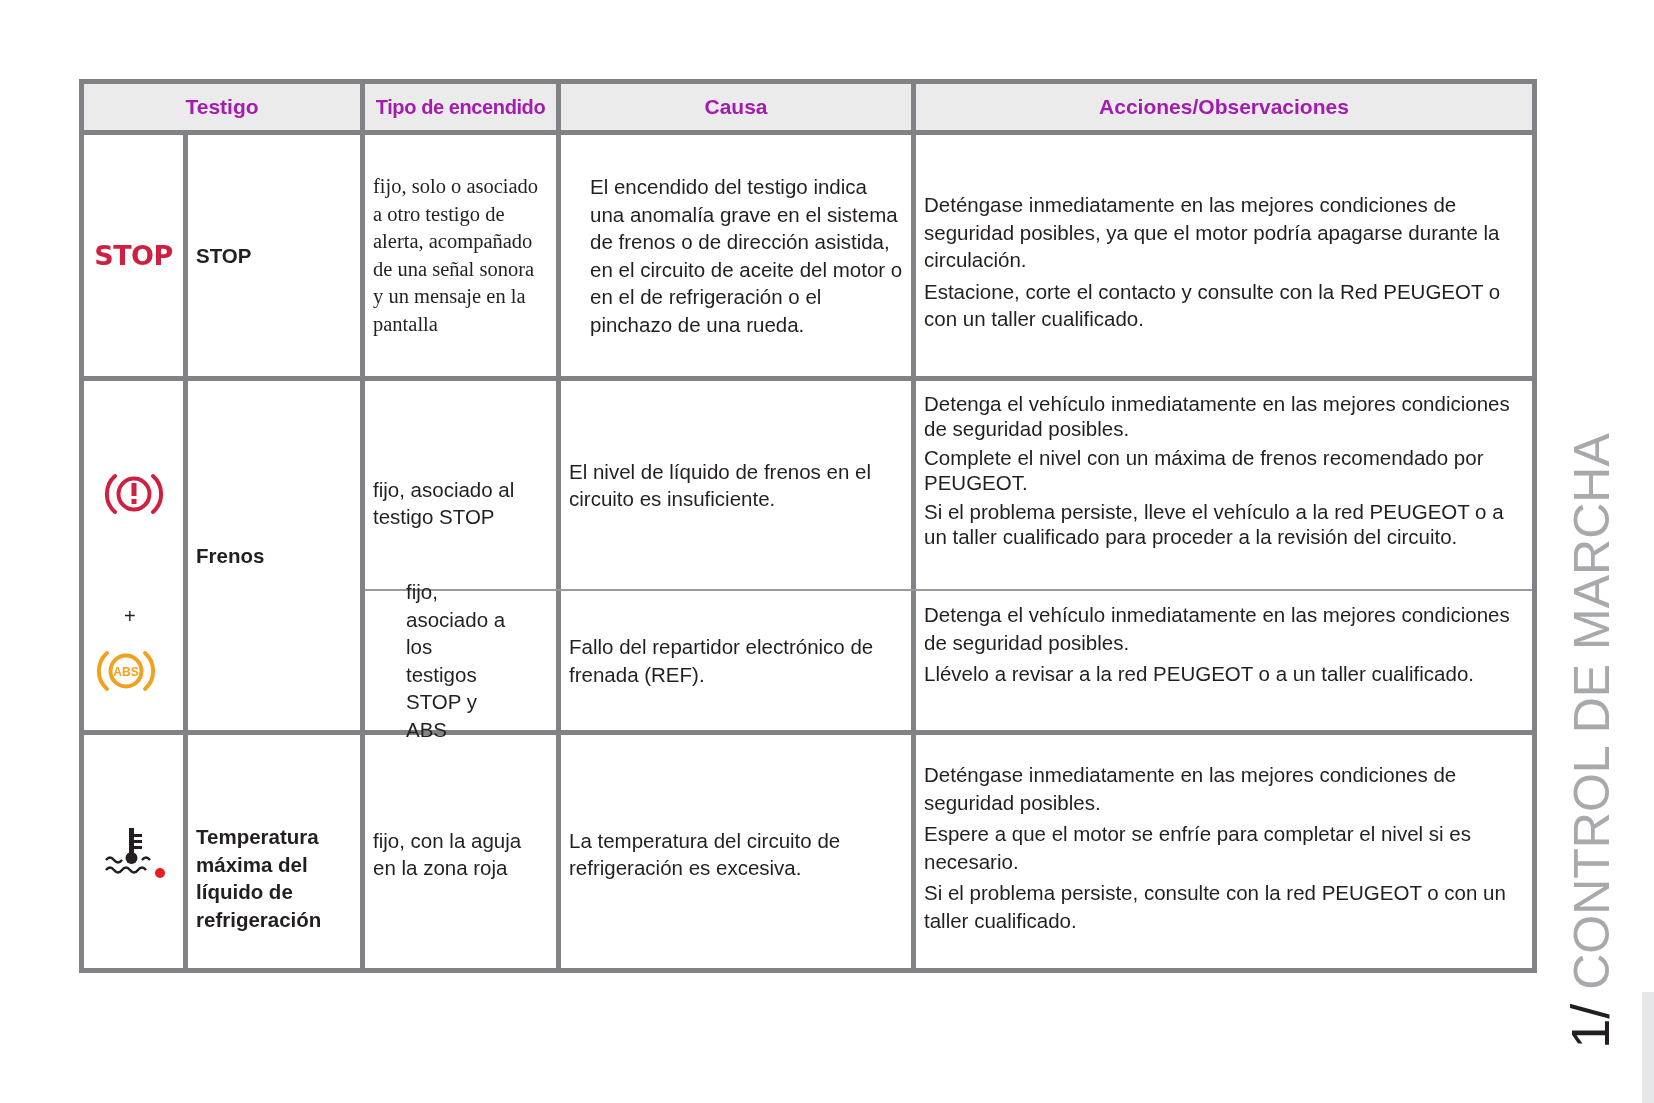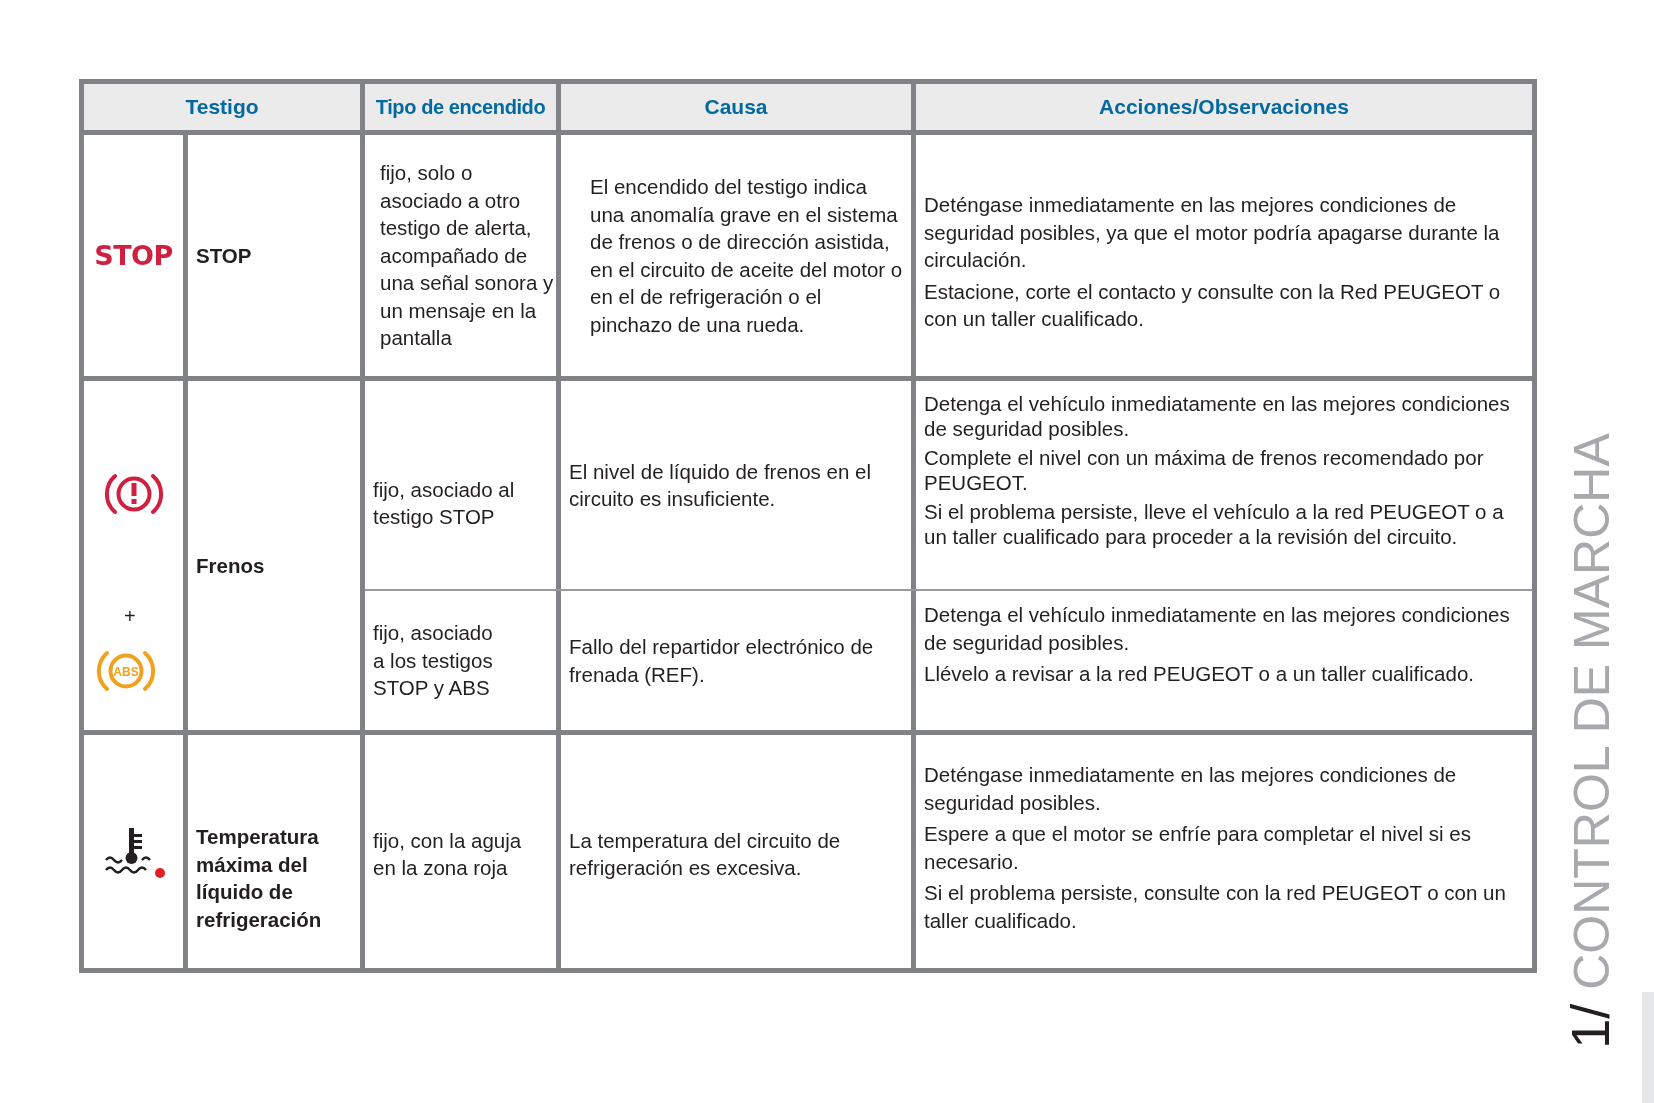--- a/index.html
+++ b/index.html
@@ -3,21 +3,21 @@
 <meta charset="utf-8">
 <style>
   html, body { margin: 0; padding: 0; background: #ffffff; }
   body { width: 1654px; height: 1103px; position: relative; overflow: hidden;
          font-family: "Liberation Sans", "DejaVu Sans", sans-serif; color: #231f20; }
   .tbl { position: absolute; left: 79px; top: 79px; width: 1458px; height: 894px;
          box-sizing: border-box; border: 5px solid #808285; background: #fff; }
   .hdr { position: absolute; left: 0; top: 0; right: 0; height: 46px; background: #ebebeb;
          border-bottom: 5px solid #808285; }
   .hcell { position: absolute; top: 0; height: 46px; display: flex; align-items: center;
-           justify-content: center; font-weight: bold; font-size: 21px; color: #0369a1; }
+           justify-content: center; font-weight: bold; font-size: 21px; color: #a21caf; }
   .vline { position: absolute; top: 0; bottom: 0; width: 5px; background: #808285; }
   .hline { position: absolute; left: 0; right: 0; height: 5px; background: #808285; }
   .thin { position: absolute; height: 2px; background: #9a9a9c; }
   .cell { position: absolute; display: flex; align-items: center; box-sizing: border-box;
           padding: 0 8px; font-size: 20.5px; line-height: 27.5px; }
   .cell p { margin: 0; }
   .acc p { margin: 0 0 4px 0; }
   .acc p:last-child { margin-bottom: 0; }
   .name { font-weight: bold; }
   .iconcell { position: absolute; display: flex; align-items: center; justify-content: center; }
@@ -52,21 +52,21 @@
   <div class="hline" style="top:292px;"></div>
   <div class="thin" style="top:505px;left:281px;right:0;"></div>
   <div class="hline" style="top:646px;"></div>
 
   <div class="iconcell" style="left:0;top:51px;width:99px;height:241px;">
     <span class="stop-icon">STOP</span>
   </div>
   <div class="cell name" style="left:104px;top:51px;width:172px;height:241px;">
     <p>STOP</p>
   </div>
-  <div class="cell" style="left:288px;top:51px;width:191px;height:241px;">
+  <div class="cell" style="left:281px;top:51px;width:191px;height:241px;font-family:Liberation Serif, serif;">
     <p>fijo, solo o asociado a otro testigo de alerta, acompañado de una señal sonora y un mensaje en la pantalla</p>
   </div>
   <div class="cell" style="left:477px;top:51px;width:350px;height:241px;padding-left:29px;">
     <p>El encendido del testigo indica una anomalía grave en el sistema de frenos o de dirección asistida, en el circuito de aceite del motor o en el de refrigeración o el pinchazo de una rueda.</p>
   </div>
   <div class="cell acc" style="left:832px;top:51px;width:616px;height:241px;display:block;padding-top:56px;">
     <p>Deténgase inmediatamente en las mejores condiciones de seguridad posibles, ya que el motor podría apagarse durante la circulación.</p>
     <p>Estacione, corte el contacto y consulte con la Red PEUGEOT o con un taller cualificado.</p>
   </div>
 
@@ -81,37 +81,37 @@
   </div>
   <span class="plus" style="left:40px;top:521px;">+</span>
   <div class="iconcell" style="left:0;top:555px;width:84px;height:64px;">
     <svg width="62" height="48" viewBox="0 0 62 48">
       <circle cx="31" cy="24" r="15.5" fill="none" stroke="#f0a21e" stroke-width="4"></circle>
       <path d="M12 6 A24 24 0 0 0 12 42" fill="none" stroke="#f0a21e" stroke-width="4" stroke-linecap="round"></path>
       <path d="M50 6 A24 24 0 0 1 50 42" fill="none" stroke="#f0a21e" stroke-width="4" stroke-linecap="round"></path>
       <text x="31" y="29" text-anchor="middle" font-family="Liberation Sans, sans-serif" font-size="12" font-weight="bold" fill="#f0a21e">ABS</text>
     </svg>
   </div>
-  <div class="cell name" style="left:104px;top:307px;width:172px;height:349px;border-radius:28px;">
+  <div class="cell name" style="left:104px;top:297px;width:172px;height:349px;border-radius:28px;">
     <p>Frenos</p>
   </div>
 
   <div class="cell" style="left:281px;top:297px;width:191px;height:244px;">
     <p>fijo, asociado al testigo STOP</p>
   </div>
   <div class="cell" style="left:477px;top:297px;width:350px;height:208px;">
     <p>El nivel de líquido de frenos en el circuito es insuficiente.</p>
   </div>
   <div class="cell acc" style="left:832px;top:297px;width:616px;height:208px;display:block;padding-top:10px;line-height:25px;">
     <p>Detenga el vehículo inmediatamente en las mejores condiciones de seguridad posibles.</p>
     <p>Complete el nivel con un máxima de frenos recomendado por PEUGEOT.</p>
     <p>Si el problema persiste, lleve el vehículo a la red PEUGEOT o a un taller cualificado para proceder a la revisión del circuito.</p>
   </div>
 
-  <div class="cell" style="left:281px;top:507px;width:191px;height:139px;">
+  <div class="cell" style="left:281px;top:507px;width:191px;height:139px;padding-left:41px;">
     <p style="padding-right:40px;">fijo, asociado a los testigos STOP y ABS</p>
   </div>
   <div class="cell" style="left:477px;top:507px;width:350px;height:139px;">
     <p>Fallo del repartidor electrónico de frenada (REF).</p>
   </div>
   <div class="cell acc" style="left:832px;top:507px;width:616px;height:139px;display:block;padding-top:10px;">
     <p>Detenga el vehículo inmediatamente en las mejores condiciones de seguridad posibles.</p>
     <p>Llévelo a revisar a la red PEUGEOT o a un taller cualificado.</p>
   </div>
 

